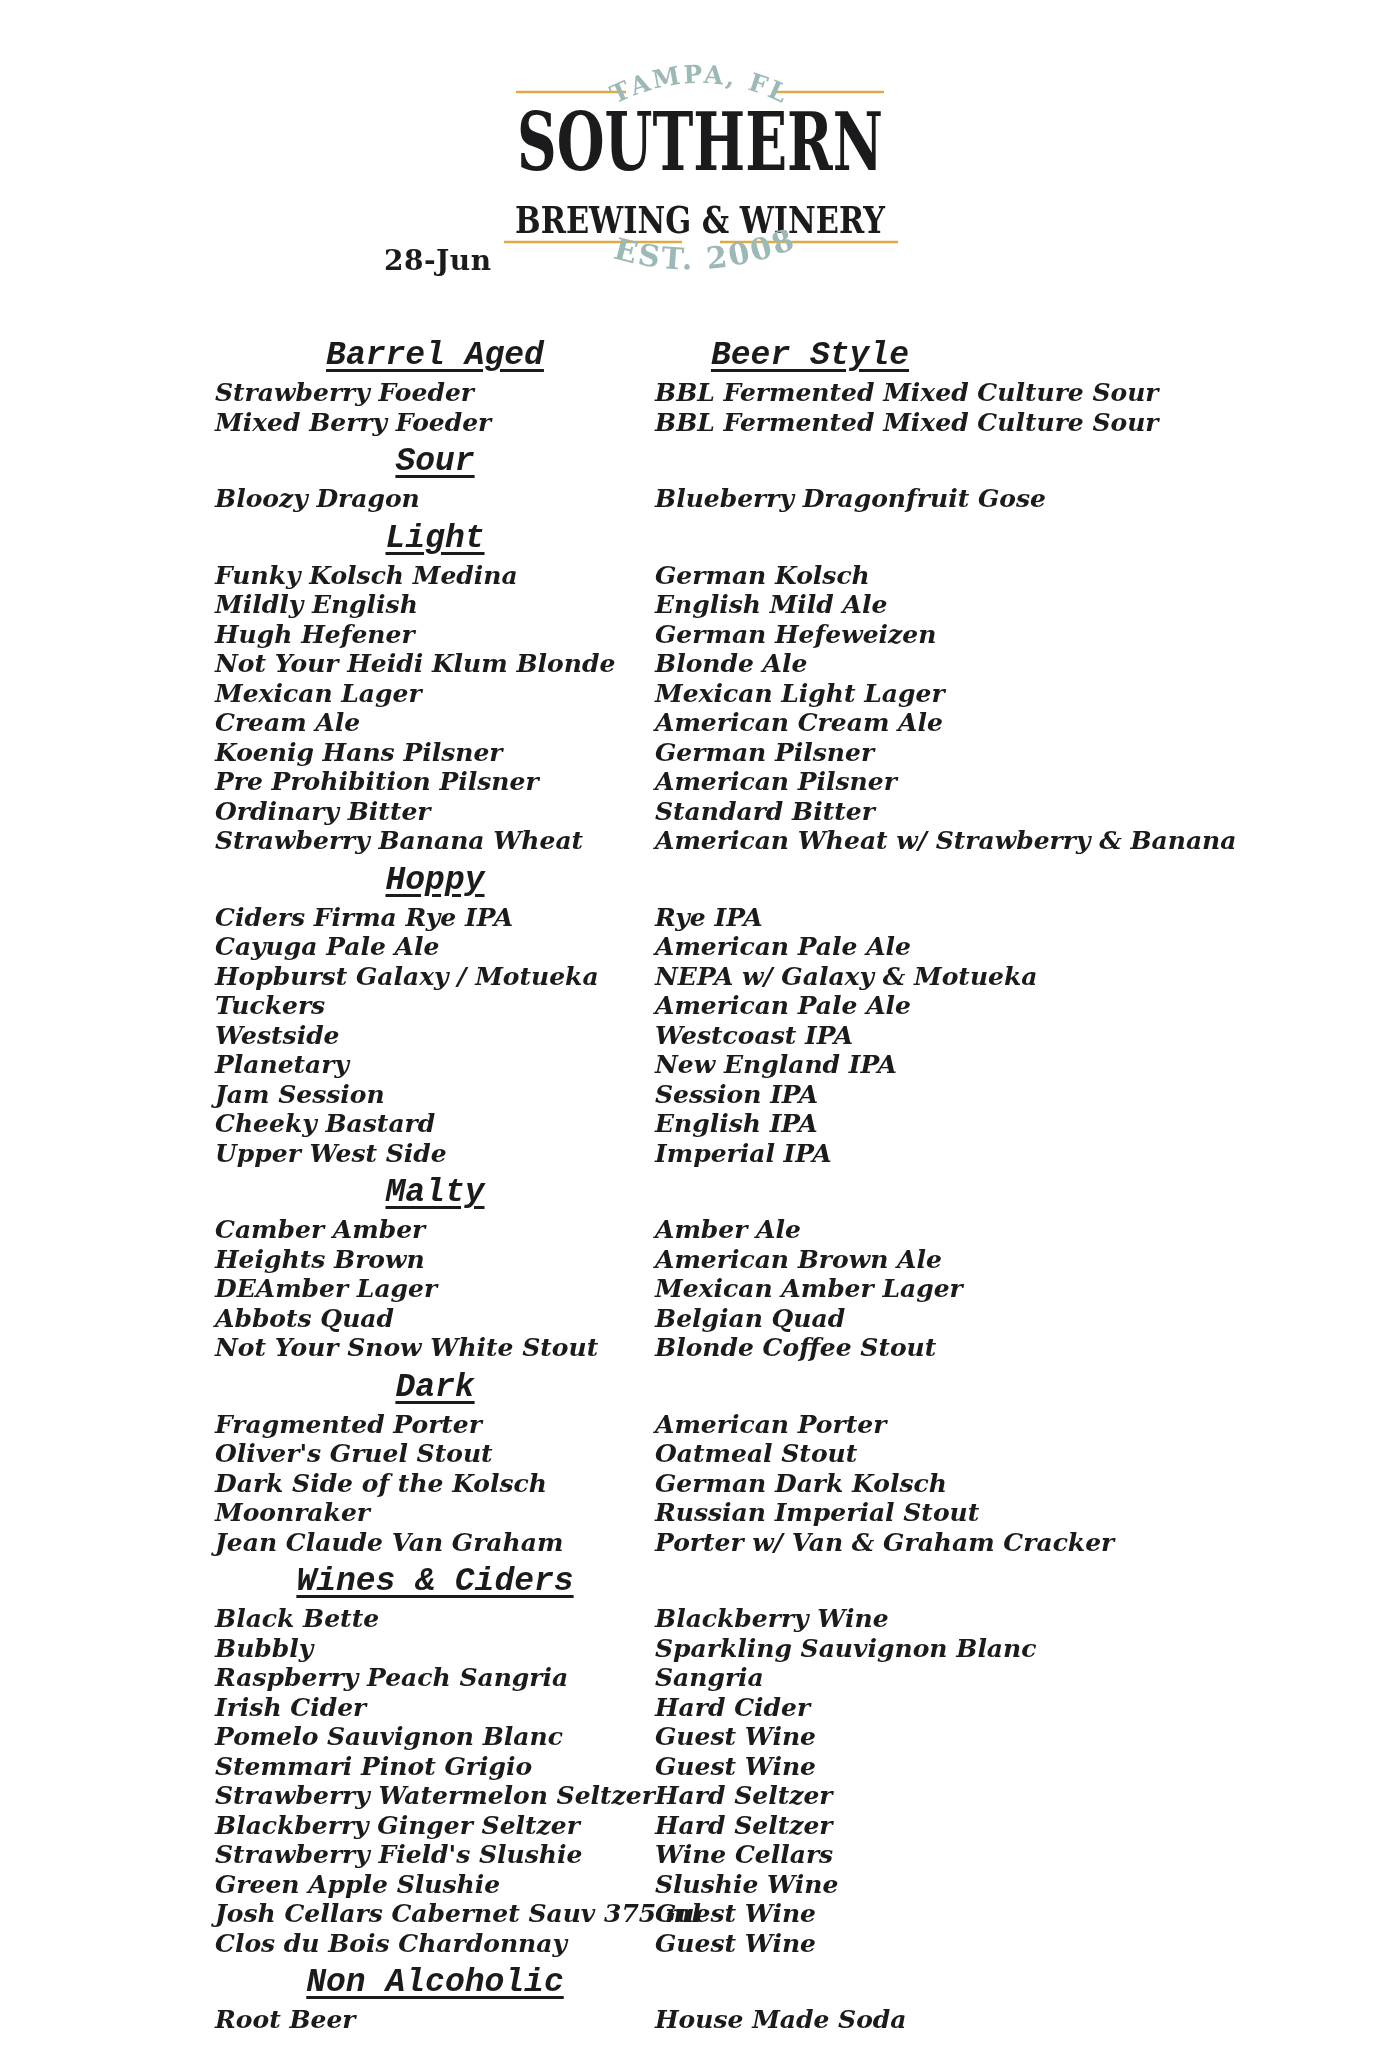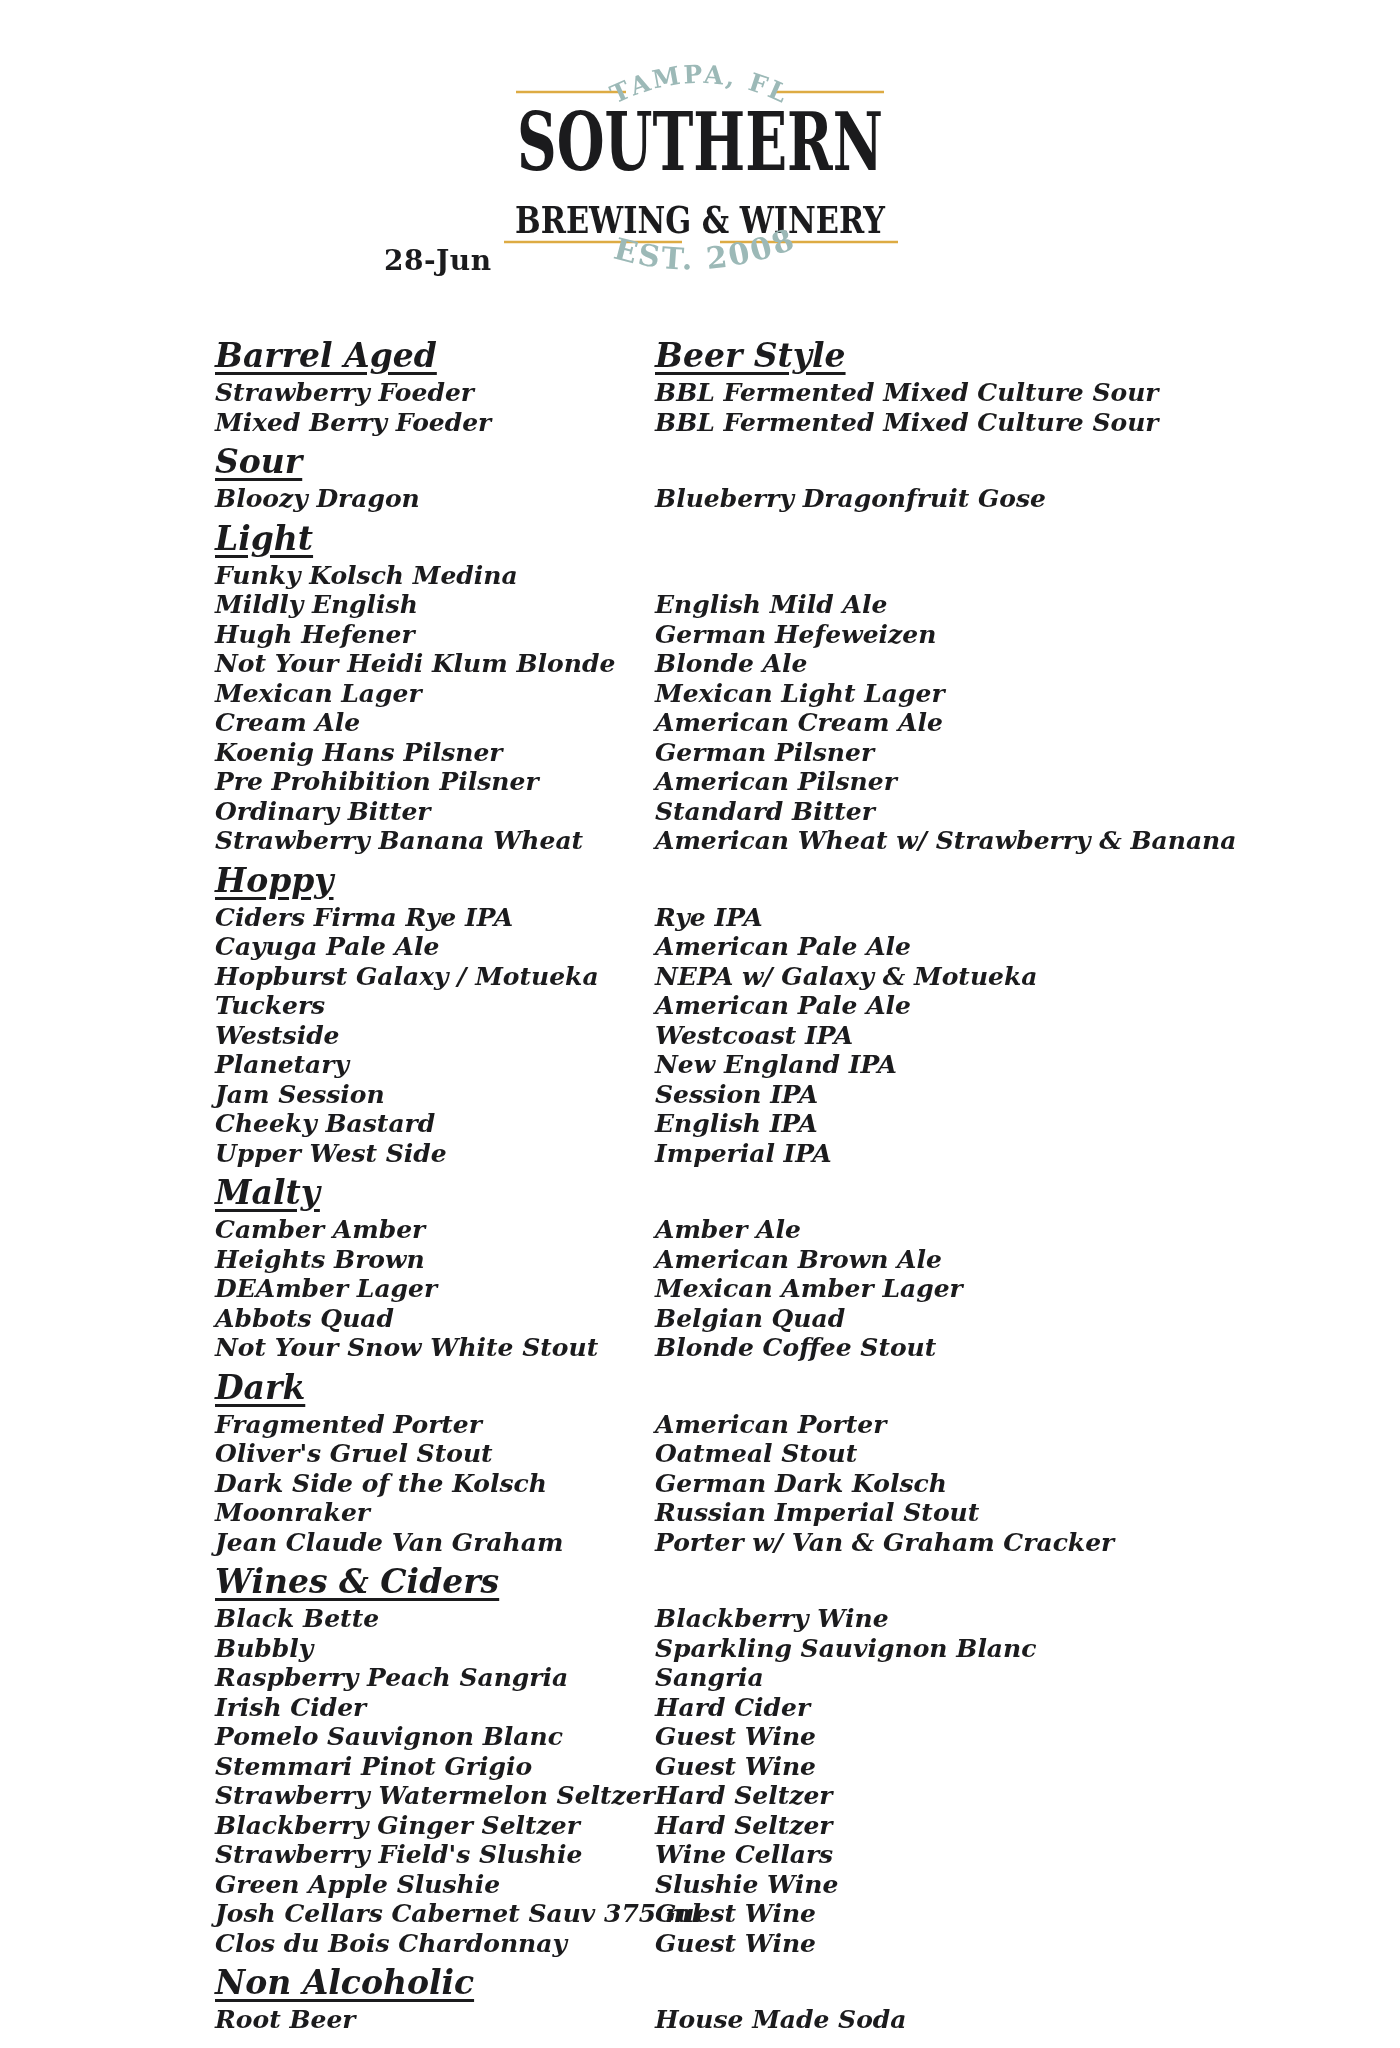--- a/index.html
+++ b/index.html
@@ -44,25 +44,27 @@
   .header-row {
     display: grid;
     grid-template-columns: 440px 1fr;
     margin: 7px 0 4px 0;
   }
   .section-title {
     font-size: 33px;
     font-weight: bold;
     font-style: italic;
     line-height: 36px;
+    text-align: center;
     width: 440px;
     text-decoration: underline;
     text-decoration-thickness: 2.5px;
     text-underline-offset: 5px;
     white-space: nowrap;
+    font-family: Liberation Mono, monospace;
   }
   .style-col-title {
     width: 310px;
   }
   .item-row {
     display: grid;
     grid-template-columns: 440px 1fr;
     line-height: 29.5px;
   }
   .item-name, .item-style {
@@ -127,20 +129,21 @@
           <span class="item-name">Bloozy Dragon</span>
           <span class="item-style">Blueberry Dragonfruit Gose</span>
         </div>
       </section>
       <section class="menu-section">
         <div class="header-row">
           <h2 class="section-title">Light</h2>
         </div>
         <div class="item-row">
           <span class="item-name">Funky Kolsch Medina</span>
+          <span class="item-style">German Kolsch</span>
         </div>
         <div class="item-row">
           <span class="item-name">Mildly English</span>
           <span class="item-style">English Mild Ale</span>
         </div>
         <div class="item-row">
           <span class="item-name">Hugh Hefener</span>
           <span class="item-style">German Hefeweizen</span>
         </div>
         <div class="item-row">

